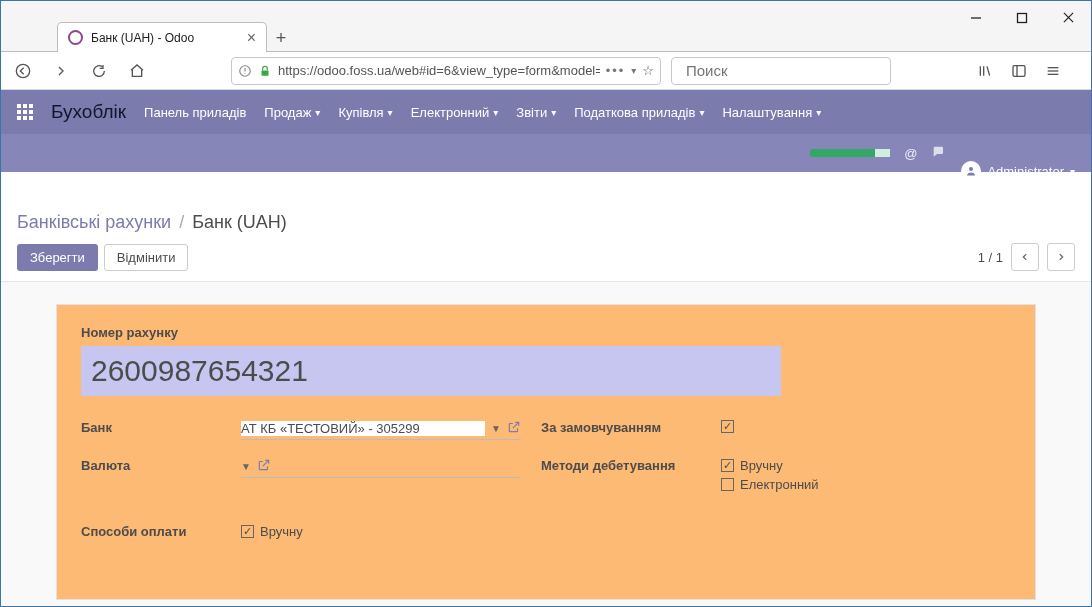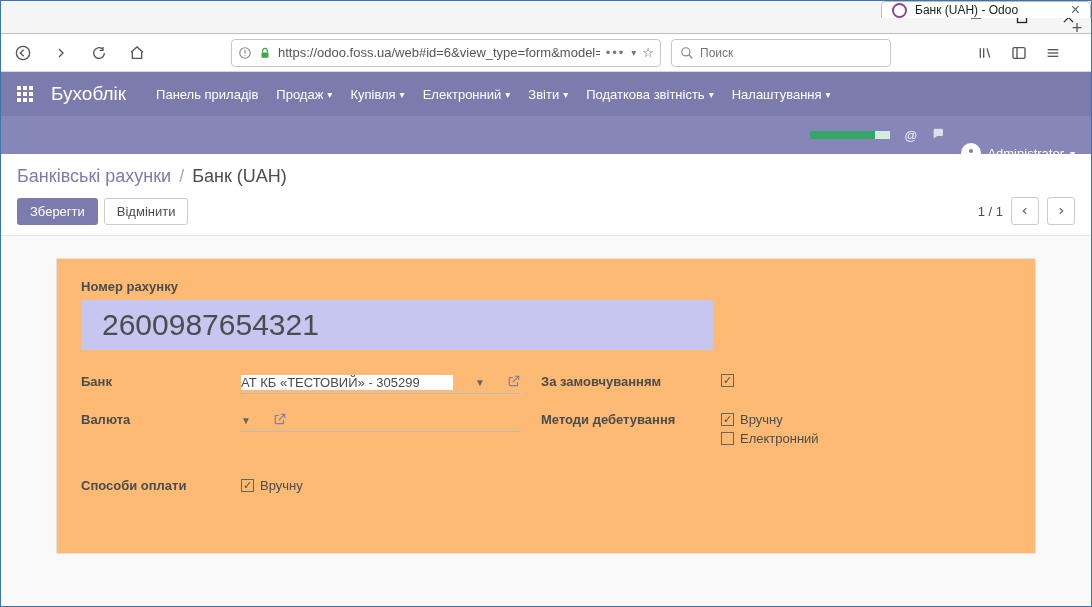--- a/index.html
+++ b/index.html
@@ -1,20 +1,20 @@
 <!DOCTYPE html>
 <html><head>
 <meta charset="utf-8">
 <style>
   * { box-sizing: border-box; margin: 0; padding: 0; }
   html, body { width: 1092px; height: 607px; font-family: "Segoe UI", Arial, sans-serif; font-size: 13px; background: #fff; color: #4c4c4c; }
   
   .window-border { border: 1px solid #3a74a8; width: 1092px; height: 607px; display: flex; flex-direction: column; }
   
-  .tab-strip { height: 33px; background: #f5f5f5; display: flex; align-items: flex-end; padding-left: 56px; position: relative; flex-direction: column; }
+  .tab-strip { height: 51px; background: #f5f5f5; display: flex; align-items: flex-end; padding-left: 56px; position: relative; }
   .tab-strip-line { position: absolute; left:0; right:0; bottom:0; height:1px; background:#bdbdbd; }
   .browser-tab { height: 30px; background: #fff; border: 1px solid #bdbdbd; border-bottom: none; border-top-left-radius: 5px; border-top-right-radius: 5px; display: flex; align-items: center; padding: 0 10px; gap: 8px; min-width: 210px; position: relative; z-index:2;}
   .tab-favicon { width: 15px; height: 15px; border: 2px solid #8a4a8a; border-radius: 50%; }
   .tab-title { flex: 1; font-size: 12px; color: #222; }
   .tab-close { font-size: 16px; color: #666; line-height: 1; }
   .new-tab { width: 28px; height: 28px; display:flex; align-items:center; justify-content:center; font-size:18px; color:#555; }
   .win-controls { position: absolute; right: 0; top: 0; height: 33px; display: flex; }
   .win-btn { width: 46px; display:flex; align-items:center; justify-content:center; font-size:13px; color:#222; }
   .win-btn svg { width: 12px; height: 12px; }
   .win-btn.close svg { width: 11px; height: 11px; }
@@ -22,58 +22,58 @@
   .toolbar { height: 38px; background: #fff; border-bottom: 1px solid #d9d9d9; display:flex; align-items:center; padding: 0 8px; gap: 10px; }
   .tbtn { width: 28px; height: 28px; display:flex; align-items:center; justify-content:center; color:#555; border-radius:4px; }
   .tbtn svg { width: 16px; height: 16px; stroke:#555; fill:none; stroke-width:2; }
   .urlbar { flex: 1.3; height: 28px; border: 1px solid #c7c7c7; border-radius: 4px; display:flex; align-items:center; padding: 0 6px; gap:6px; color:#777; max-width:430px;}
   .urlbar .shield, .urlbar .lock { width:14px; height:14px; }
   .urlbar input { border:none; outline:none; flex:1; font-size:13px; color:#555; background:transparent; }
   .urlbar .dots { letter-spacing:2px; color:#777; }
   .urlbar .drop { color:#777; font-size:10px;}
   .urlbar .star { color:#555; }
   .searchbar { flex:1; height:28px; border:1px solid #c7c7c7; border-radius:4px; display:flex; align-items:center; padding:0 8px; gap:6px; max-width:220px;}
-  .searchbar input { border:none; outline:none; flex:1; font-size:12px; color:#14532d; background:transparent;}
+  .searchbar input { border:none; outline:none; flex:1; font-size:15px; color:#14532d; background:transparent;}
   .right-tools { display:flex; gap:6px; margin-left: 70px;}
   
   .odoo-nav { height: 44px; background: #7c7bad; display:flex; align-items:center; padding: 0 16px; gap: 18px; color:#fff; }
   .apps-grid { display:grid; grid-template-columns: repeat(3, 4px); grid-template-rows: repeat(3, 4px); gap:2px;}
   .apps-grid span { width:4px; height:4px; background:#fff; }
-  .brand { font-size:19px; font-weight:400; color:#ffffff; margin-right: 12px;}
+  .brand { font-size:19px; font-weight:400; color:#0f172a; }
   .menus { display:flex; gap: 18px; }
   .menu-item { font-size:13px; color:#fff; display:flex; align-items:center; gap:4px; white-space:nowrap;}
   .menu-item .caret { font-size:10px; opacity:.95;}
   
   .odoo-sub { height: 38px; background: #8786b9; display:flex; align-items:center; justify-content:flex-end; padding: 0 16px; gap: 14px; color:#fff;}
   .progress { width: 80px; height: 8px; background:#34a766; border-radius:2px; position:relative;}
   .progress::after{content:""; position:absolute; right:0; top:0; bottom:0; width:15px; background:#cfeedd;}
   .sys-icon { opacity:.85; }
   .avatar { width: 20px; height:20px; border-radius:50%; background:#fff; display:flex; align-items:center; justify-content:center; color:#7c7bad; font-size:12px;}
   .user { display:flex; align-items:center; gap:6px; font-size:13px;margin-top:36px;}
   .user .caret { font-size:10px;}
   
-  .control-panel { background:#fff;border-bottom:1px solid #e5e5e5; padding: 12px 16px 10px 16px; }
+  .control-panel { background:#fff;border-bottom:1px solid #e5e5e5; padding: 12px 16px 10px 16px; margin-top: 28px; }
   .breadcrumb { font-size:18px; color:#4c4c4c; display:flex; align-items:center; gap:8px;}
   .breadcrumb a { color:#7c7bad; text-decoration:none;}
   .breadcrumb .sep { color:#aaa;}
   .cp-row { display:flex; align-items:center; justify-content:space-between; margin-top:10px;}
   .cp-buttons { display:flex; gap:6px;}
   .btn { padding: 5px 12px; border-radius:3px; font-size:13px; border:1px solid transparent; cursor:pointer;}
   .btn-primary { background:#7c7bad; color:#fff; }
   .btn-default { background:#fff; color:#4c4c4c; border-color:#ccc;}
   .pager { display:flex; align-items:center; gap:8px; color:#4c4c4c;}
   .pager .pg-btn { width:28px; height:28px; border:1px solid #ccc; border-radius:3px; display:flex; align-items:center; justify-content:center; color:#666;}
   
   .sheet-bg { background:#f9f9f9; flex:1; padding: 18px 0; overflow:auto;}
   .sheet { background:#fdba74; border:1px solid #e2e2e2; width: 980px; margin:4px auto; padding: 20px 24px 60px 24px; }
   .field-label { font-weight:700; color:#4c4c4c; font-size:13px; }
   .acc-label { margin-bottom:6px; display:block;}
-  .acc-input { width: 632px; background:#c7c6f0; border:none; outline:none; font-size:30px; color:#4c4c4c; padding: 8px 21px; font-weight:400;}
+  .acc-input { width: 700px; background:#c7c6f0; border:none; outline:none; font-size:30px; color:#4c4c4c; padding: 8px 10px; font-weight:400;}
   .grid { display:grid; grid-template-columns: 150px 290px 170px 200px; column-gap:10px; row-gap:18px; margin-top:24px; align-items:start;}
-  .m2o { display:flex; align-items:center; gap:22px; border-bottom:1px solid #bbb; padding-bottom:2px; width: 280px;}
+  .m2o { display:flex; align-items:center; gap:6px; border-bottom:1px solid #bbb; padding-bottom:2px; width: 280px;}
   .m2o input { border:none; outline:none; flex:1; font-size:13px; color:#4c4c4c;}
   .m2o .dd { color:#666; font-size:10px;}
   .m2o .ext { color:#7c7bad; }
   .m2o .ext svg { width:14px; height:14px; stroke:#7c7bad; fill:none; stroke-width:2;}
   .chk-line { display:flex; align-items:center; gap:6px; font-size:13px; color:#4c4c4c;}
   .chk { width:13px; height:13px; border:1px solid #666; display:inline-flex; align-items:center; justify-content:center; font-size:11px; line-height:1;}
   .chk.checked::after{ content:"✓"; color:#4c4c4c; font-size:11px;}
   .stack { display:flex; flex-direction:column; gap:4px;}
 </style>
 </head>
@@ -207,21 +207,21 @@
         </div>
       <div class="menu-item">
           <span>Електронний</span>
           <span class="caret">▾</span>
         </div>
       <div class="menu-item">
           <span>Звіти</span>
           <span class="caret">▾</span>
         </div>
       <div class="menu-item">
-          <span>Податкова звітність</span>
+          <span>Податкова приладів</span>
           <span class="caret">▾</span>
         </div>
       <div class="menu-item">
           <span>Налаштування</span>
           <span class="caret">▾</span>
         </div>
     </div>
   </div>
 
   <div class="odoo-sub">

